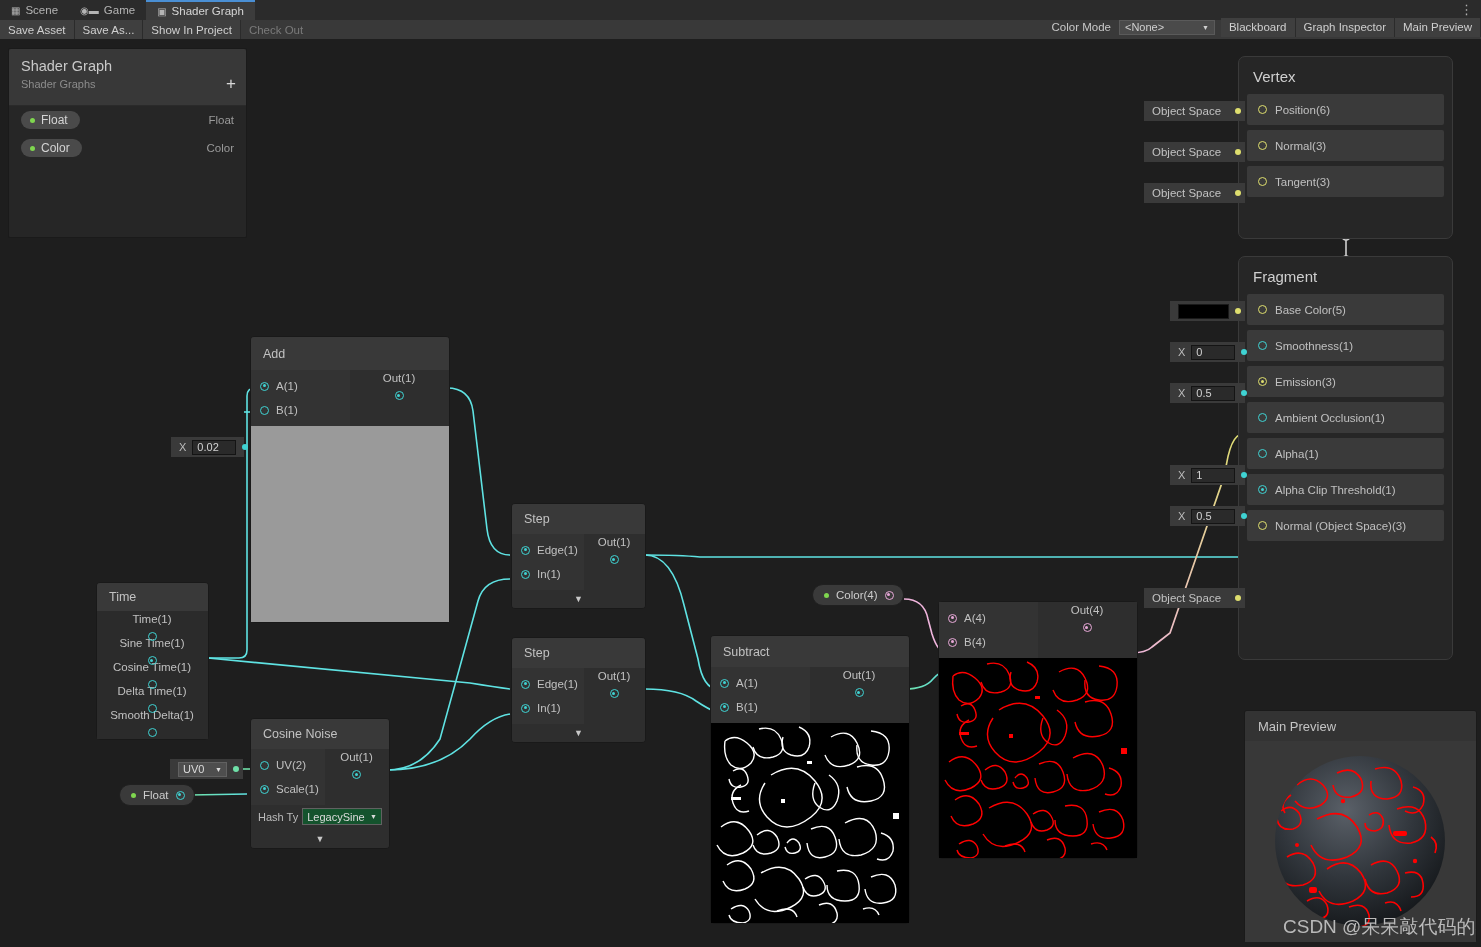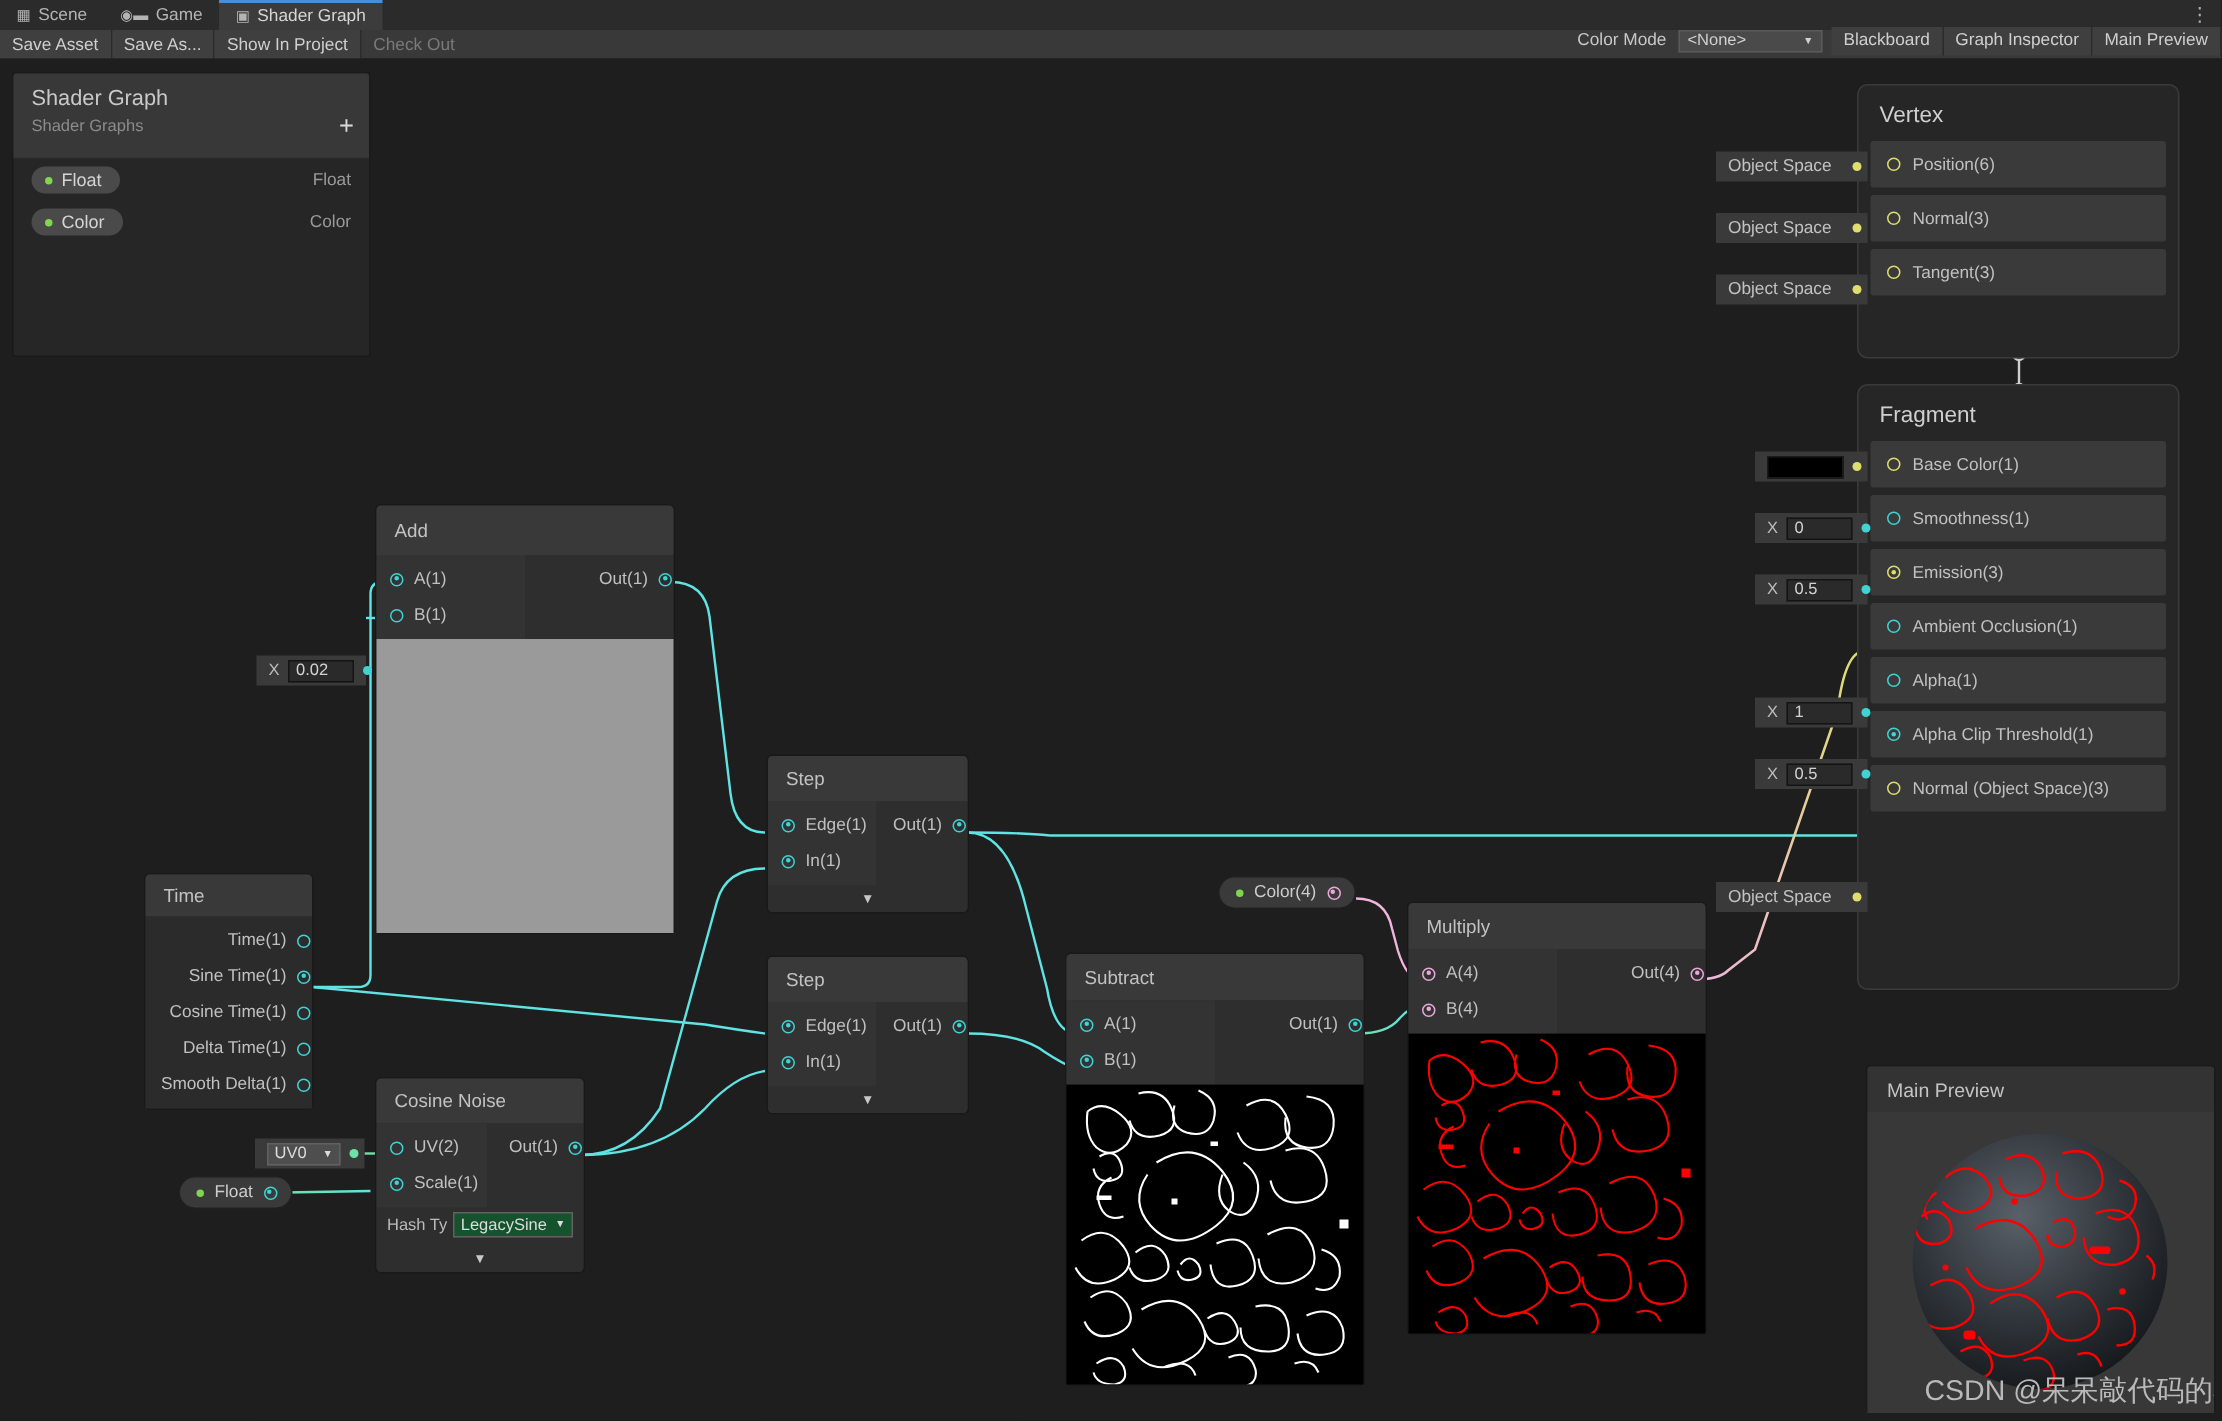--- a/index.html
+++ b/index.html
@@ -69,21 +69,21 @@
   .bb-type { font-size:11.5px; color:#9a9a9a; }
 
   
   .node { position:absolute; background:#2b2b2b; border:1px solid #191919; border-radius:4px; }
   .node-head { background:#393939; height:33px; display:flex; align-items:center;
                padding:0 12px; font-size:12.5px; color:#c2c2c2; border-radius:3px 3px 0 0; }
   .node-body { display:flex; }
   .ports-in { flex:1; background:#333333; padding:4px 0; }
   .ports-out { flex:1; background:#2e2e2e; padding:4px 0; }
   .prow { display:flex; align-items:center; height:24px; gap:7px; padding-left:9px; font-size:11.5px; color:#c0c0c0; }
-  .prow.right { justify-content:flex-end; padding-left:0; padding-right:1px; }
+  .prow.right { justify-content:center; padding-left:0; padding-right:1px;flex-direction:column; }
   .port {
     width:9px; height:9px; border-radius:50%; border:1.6px solid #3fd3d3;
     background:transparent; flex:none; position:relative;
   }
   .port.filled::after {
     content:''; position:absolute; left:1.5px; top:1.5px; width:3px; height:3px;
     border-radius:50%; background:#3fd3d3;
   }
   .port.y { border-color:#dede6e; }
   .port.y.filled::after { background:#dede6e; }
@@ -459,21 +459,20 @@
       </div>
     </div>
 
     <div class="propnode" style="left:812px; top:545px;">
       <span class="pdot"></span>
       <span>Color(4)</span>
       <span class="port p filled"></span>
     </div>
 
     <div class="node" style="left:938px; top:562px; width:200px;">
-      <div class="node-head" style="height:31px;">Multiply</div>
       <div class="node-body">
         <div class="ports-in">
           <div class="prow">
             <span class="port p filled"></span>
             <span>A(4)</span>
           </div>
           <div class="prow">
             <span class="port p filled"></span>
             <span>B(4)</span>
           </div>
@@ -551,21 +550,21 @@
     </div>
     <div class="dockwidget" style="left:1144px; top:144px; width:101px;">
       <span class="dw-text">Object Space</span>
       <span class="minidot y" style="margin-left:auto;"></span>
     </div>
 
     <div class="stack" style="left:1238px; top:217px; width:215px; height:404px;">
       <div class="stack-title">Fragment</div>
       <div class="stack-row">
         <span class="port y"></span>
-        <span>Base Color(1)</span>
+        <span>Base Color(5)</span>
       </div>
       <div class="stack-row">
         <span class="port"></span>
         <span>Smoothness(1)</span>
       </div>
       <div class="stack-row">
         <span class="port y filled"></span>
         <span>Emission(3)</span>
       </div>
       <div class="stack-row">

